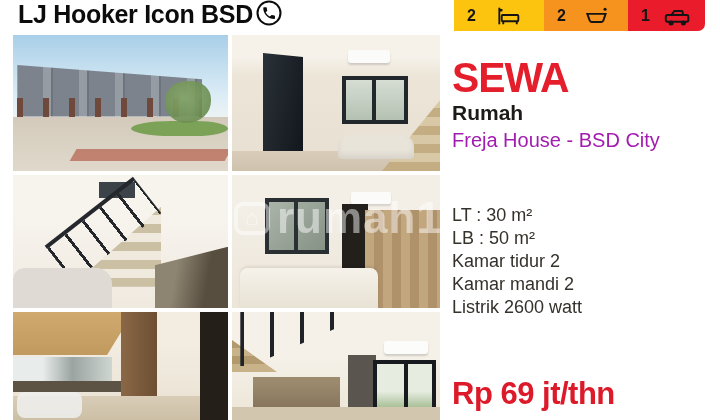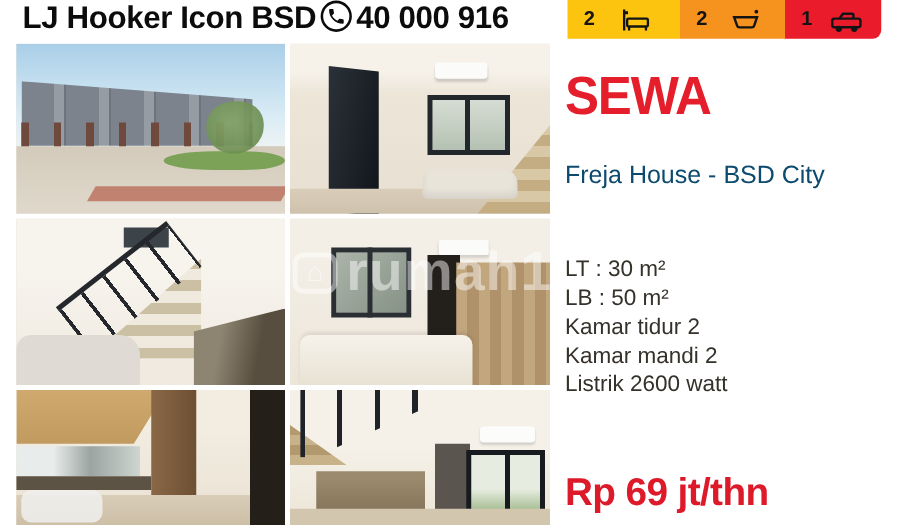--- a/index.html
+++ b/index.html
@@ -85,36 +85,35 @@
   .p6-sliderbar{right:calc(2% + 28px);top:44%;width:4px;height:54%;background:#171b1f;}
   .p6-counter{left:10%;bottom:0;width:42%;height:40%;background:linear-gradient(180deg,#9b8a6e 0 12%,#7d6c52 100%);}
   .p6-floor{left:0;right:0;bottom:0;height:12%;background:#d3c6ae;}
   
   .panel { position:absolute; left:442px; top:44px; width:278px; height:387px; background:#ffffff; }
   .sewa {
     position:absolute; left:10px; top:12px; font-size:43px; font-weight:bold;
     color:#E41E2B; letter-spacing:-1px; line-height:1; transform:scaleX(.95); transform-origin:left;
   }
   .ptype { position:absolute; left:10px; top:57px; font-size:21px; font-weight:bold; color:#1d1b18; }
-  .pname { position:absolute; left:10px; top:85px; font-size:20px; color:#0c4a6e;text-align:right; }
+  .pname { position:absolute; left:10px; top:85px; font-size:20px; color:#a21caf;text-align:right; }
   .details { position:absolute; left:10px; top:160px; font-size:18px; line-height:23px; color:#35312b; list-style:none; }
   .price { position:absolute; left:10px; top:332px; font-size:31px; font-weight:bold; color:#DD1A2A; letter-spacing:-0.5px; }
 </style>
 </head>
 <body>
 
 <div id="canvas">
 
   <div class="header">
     <span>LJ Hooker Icon BSD</span>
     <svg class="phone-ico" viewBox="0 0 24 24">
       <circle cx="12" cy="12" r="10.6" fill="none" stroke="#0c0c0c" stroke-width="1.9"></circle>
       <path transform="translate(4.9 4.9) scale(0.6)" fill="#0c0c0c" d="M6.6 10.8c1.4 2.8 3.8 5.1 6.6 6.6l2.2-2.2c.3-.3.7-.4 1-.2 1.1.4 2.3.6 3.6.6.6 0 1 .4 1 1V20c0 .6-.4 1-1 1C10.6 21 3 13.4 3 4c0-.6.4-1 1-1h3.5c.6 0 1 .4 1 1 0 1.2.2 2.4.6 3.6.1.3 0 .7-.2 1l-2.3 2.2z"></path>
     </svg>
-    <span>40 000 916</span>
   </div>
 
   <div class="badges">
     <div class="badge badge-yellow">
       <span class="num">2</span>
       <span class="ico">
         <svg width="27" height="22" viewBox="0 0 26 20" fill="none" stroke="#141414" stroke-width="1.8">
           <path d="M3.2 2v16"></path>
             <path d="M3.2 3.2h3v2.4h-3z" fill="#141414" stroke="none"></path>
           <rect x="5.5" y="9" width="16" height="6" rx="1"></rect>
@@ -209,20 +208,21 @@
       <div class="sh p6-doorway"></div>
       <div class="sh p6-slider"></div>
       <div class="sh p6-sliderbar"></div>
       <div class="sh p6-counter"></div>
       <div class="sh p6-floor"></div>
     </div>
   </div>
 
   <div class="panel">
     <div class="sewa">SEWA</div>
+    <div class="ptype">Rumah</div>
     <div class="pname">Freja House - BSD City</div>
     <ul class="details">
       <li>LT : 30 m²</li>
       <li>LB : 50 m²</li>
       <li>Kamar tidur 2</li>
       <li>Kamar mandi 2</li>
       <li>Listrik 2600 watt</li>
     </ul>
     <div class="price">Rp 69 jt/thn</div>
   </div>

